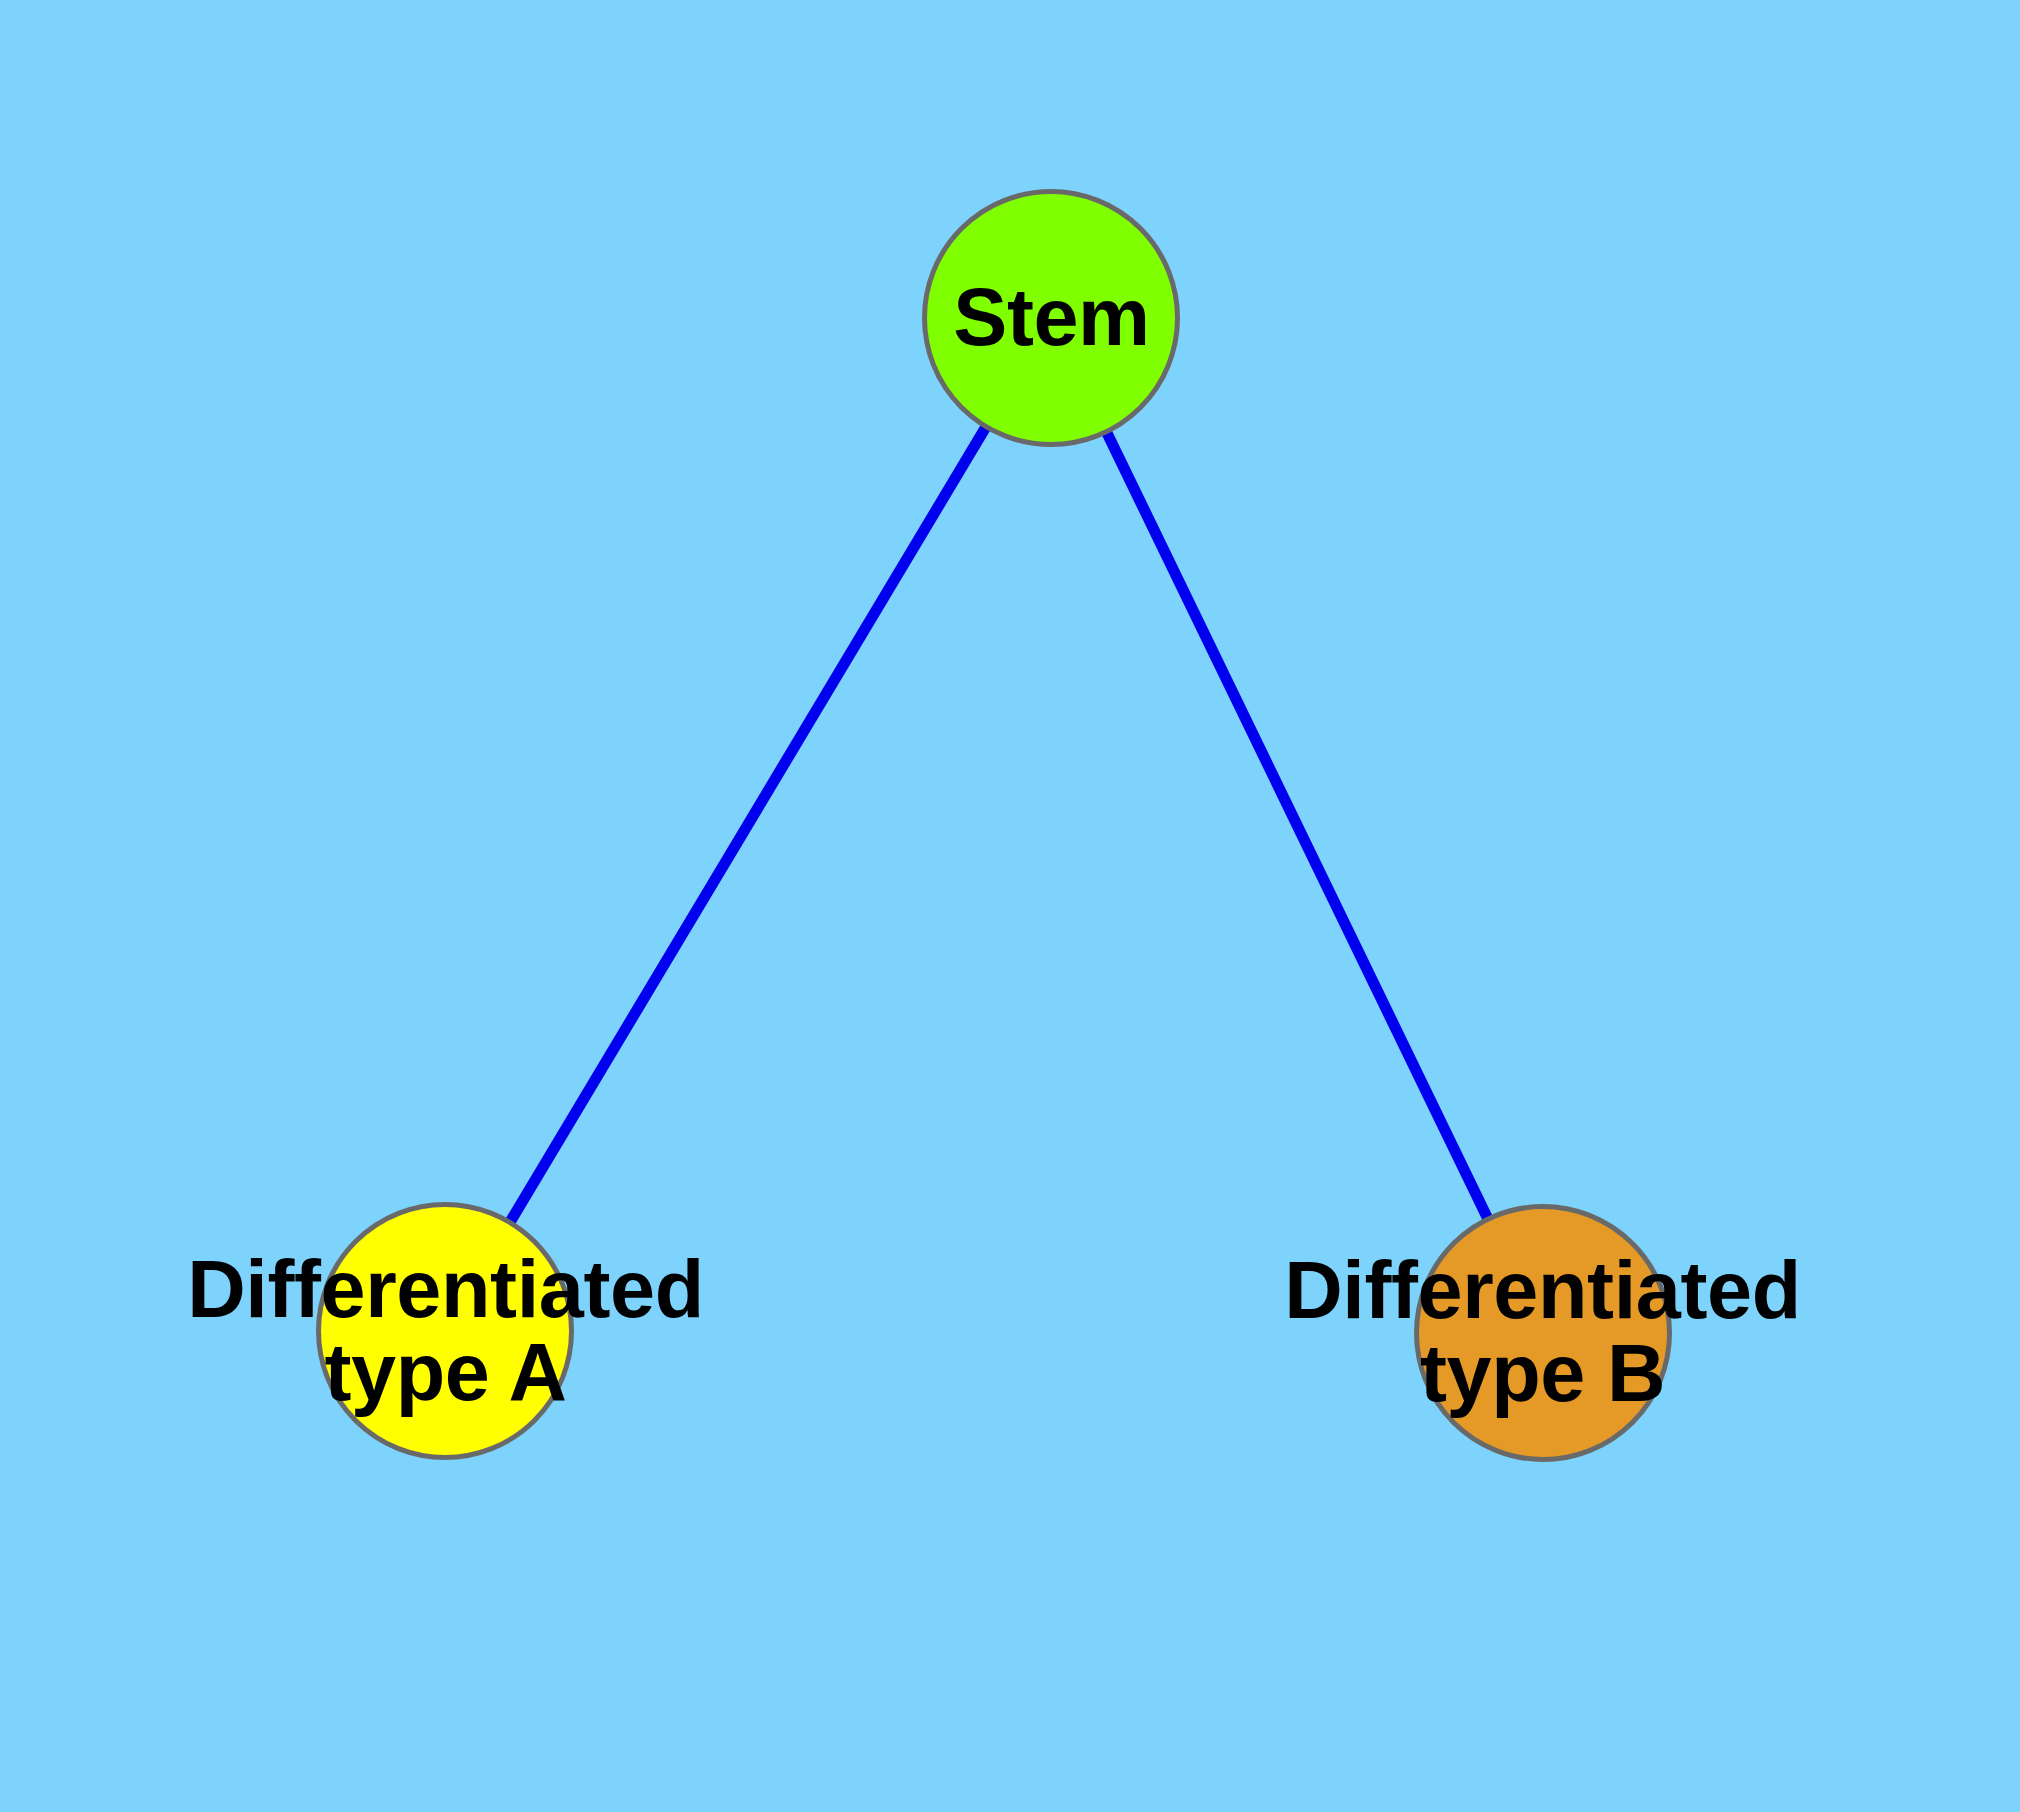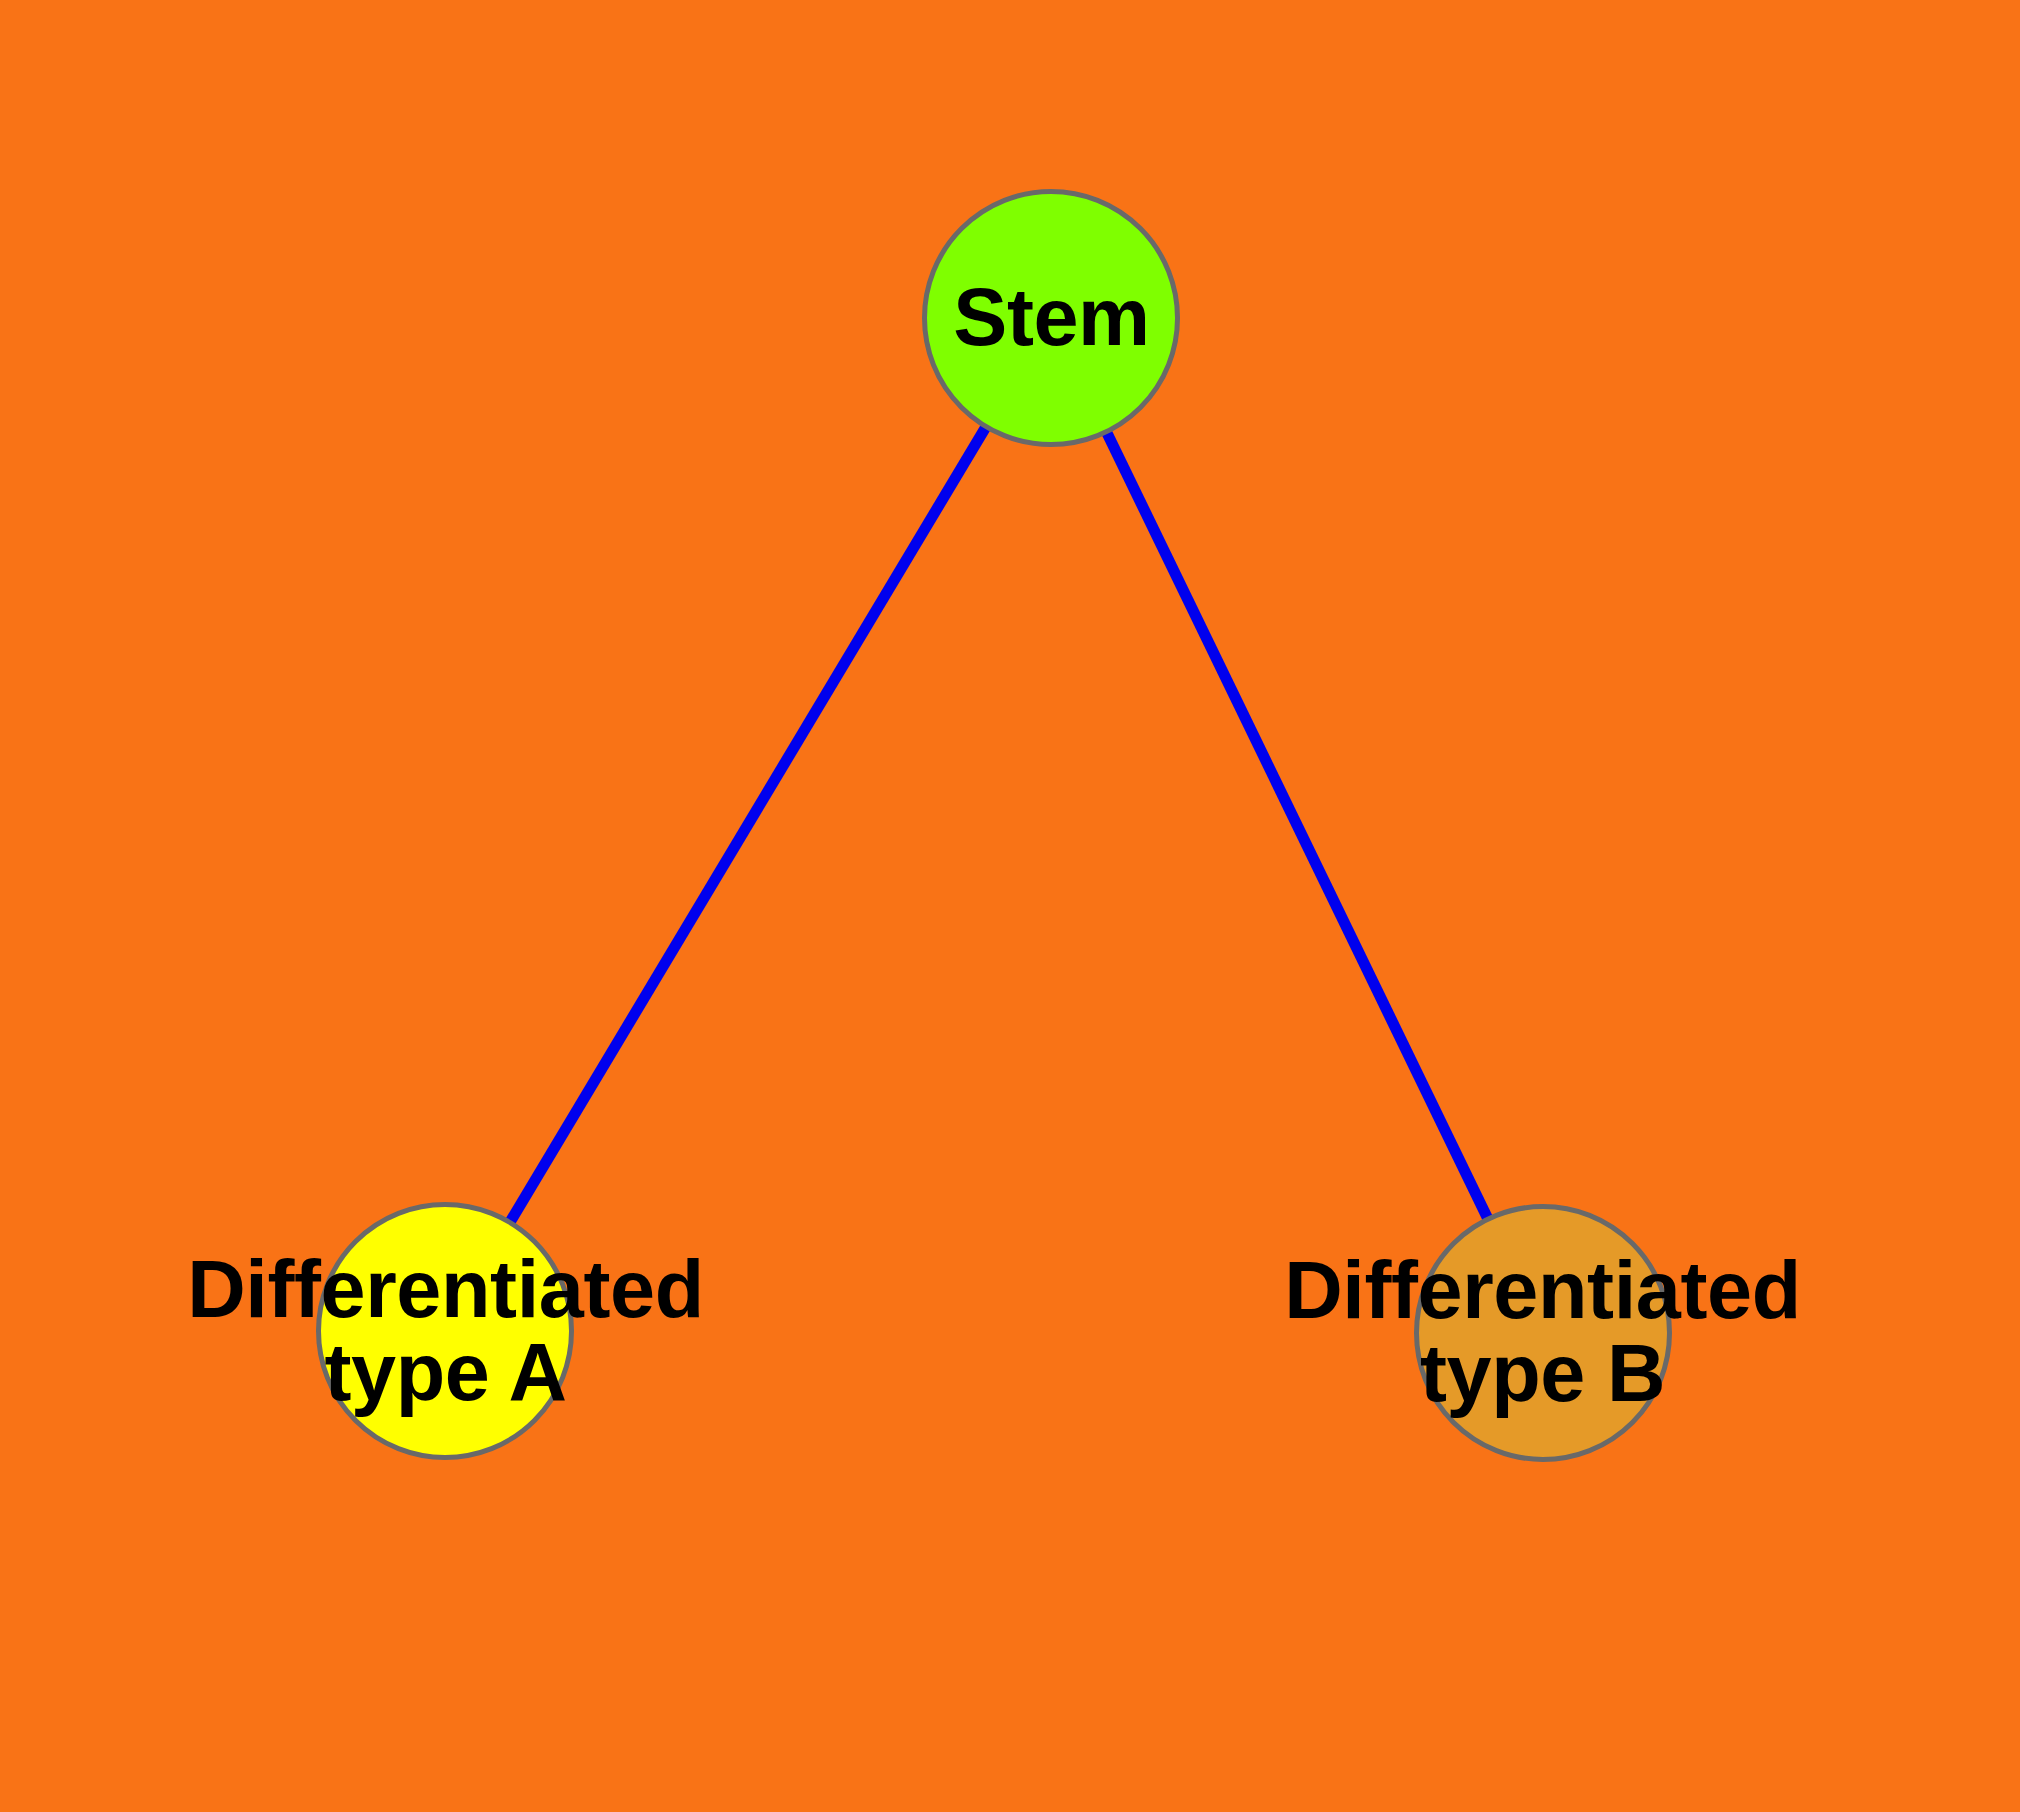--- a/index.html
+++ b/index.html
@@ -34,21 +34,21 @@
     color: #000000;
     line-height: 1.03;
     white-space: pre;
     pointer-events: none;
     letter-spacing: -0.4px;
   }
 </style>
 </head>
 <body>
 
-<div id="canvas" style="width: 2021px; height: 1812px; background: #f97316;">
+<div id="canvas" style="width: 2021px; height: 1812px; background: #7dd3fc;">
 
   <svg id="graph-svg" viewBox="0 0 2384 2138" preserveAspectRatio="none" aria-hidden="true">
     <g id="edges-group">
         <line x1="1240" y1="375" x2="525" y2="1570" stroke="#0000ee" stroke-width="13" stroke-linecap="butt"></line>
         <line x1="1240" y1="375" x2="1820" y2="1572" stroke="#0000ee" stroke-width="13" stroke-linecap="butt"></line>
       </g>
   </svg>
 
   <div class="node" id="node-stem" style="left: 922px; top: 189px; width: 258px; height: 258px; background: rgb(127, 255, 0); border: 5.1px solid rgb(105, 105, 105);"></div>
   <div class="node-label" id="label-stem" style="font-size: 81px; color: rgb(0, 0, 0); font-weight: bold; width: 1187px; left: 458px; top: 276px;">Stem</div>

